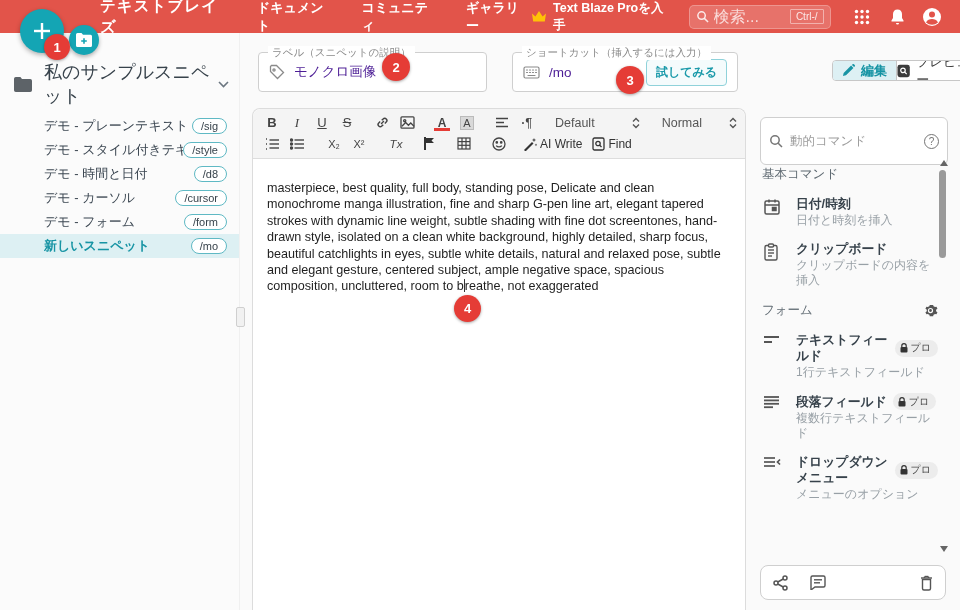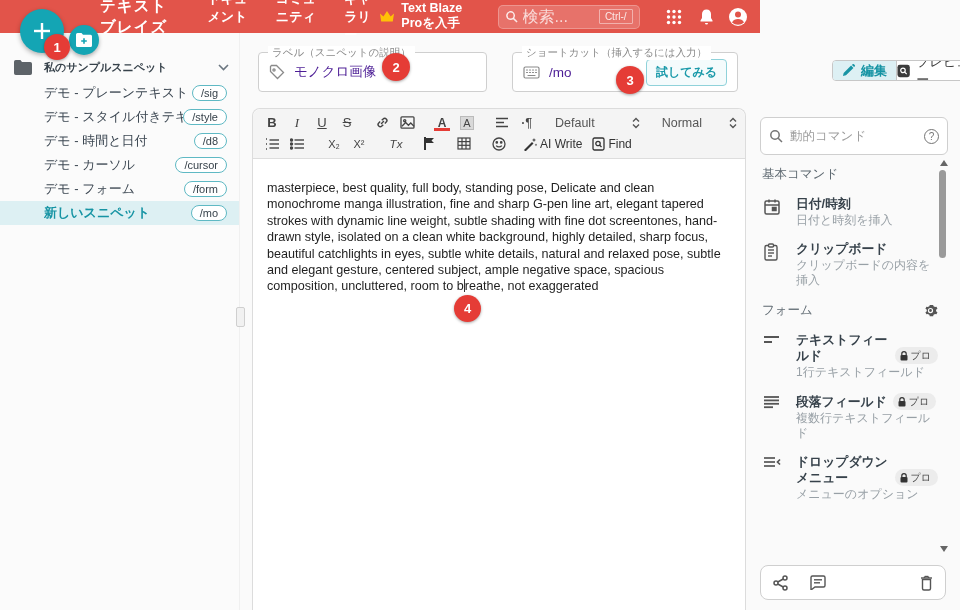--- a/index.html
+++ b/index.html
@@ -1,45 +1,45 @@
 <!DOCTYPE html>
 <html><head>
 <meta charset="utf-8">
 <style>
   * { margin:0; padding:0; box-sizing:border-box; }
   html,body { width:960px; height:610px; }
   body { font-family:"Liberation Sans","DejaVu Sans",sans-serif; background:#fafafa; overflow:hidden; }
   #app { position:relative; width:960px; height:610px; background:#fafafa; }
 
   
-  .header { position:absolute; left:0; top:0; width:760px; height:33px; background:#e2544a; display:flex; align-items:center; z-index:4; }
+  .header { position:absolute; left:0; top:0; width:960px; height:33px; background:#e2544a; display:flex; align-items:center; z-index:4; }
   .app-title { color:#fff; font-weight:bold; font-size:15.5px; margin-left:100px; letter-spacing:1px; }
   .nav { display:flex; gap:26px; margin-left:24px; }
   .nav-item { color:#fff; font-size:13px; font-weight:bold; cursor:pointer; }
-  .header-right { display:flex; align-items:center; margin-left:auto; margin-right:10px; gap:9px; }
+  .header-right { display:flex; align-items:center; margin-left:auto; margin-right:10px; gap:0; }
   .pro-link { display:flex; align-items:center; gap:6px; color:#fff; font-weight:bold; font-size:12.5px; margin-right:16px; cursor:pointer; }
   .hsearch { display:flex; align-items:center; width:142px; height:24px; background:rgba(255,255,255,.18); border:1px solid rgba(255,255,255,.25); border-radius:5px; padding:0 6px; margin-right:14px; }
   .hsearch input { flex:1; min-width:0; border:0; outline:0; background:transparent; color:#fff; font-size:16px; font-family:inherit; }
   .hsearch input::placeholder { color:rgba(255,255,255,.75); }
   .kbd-badge { font-size:10px; color:rgba(255,255,255,.85); border:1px solid rgba(255,255,255,.45); border-radius:1px; padding:1px 5px; white-space:nowrap; }
   .hicon { width:36px; height:33px; display:flex; align-items:center; justify-content:center; color:#fff; cursor:pointer; }
 
   
   .fab-plus { position:absolute; left:20px; top:9px; width:44px; height:44px; border-radius:50%; background:#14a5b4; box-shadow:0 2px 5px rgba(0,0,0,.3); display:flex; align-items:center; justify-content:center; z-index:6; cursor:pointer; }
   .fab-folder { position:absolute; left:69px; top:25px; width:30px; height:30px; border-radius:50%; background:#14a5b4; box-shadow:0 2px 4px rgba(0,0,0,.3); display:flex; align-items:center; justify-content:center; z-index:5; cursor:pointer; }
   .num-badge { position:absolute; width:26px; height:26px; border-radius:50%; background:#e53c36; color:#fff; font-size:13px; font-weight:bold; display:flex; align-items:center; justify-content:center; box-shadow:0 1px 3px rgba(0,0,0,.35); z-index:7; }
   .badge-1 { left:44px; top:34px; }
   .badge-2 { left:382px; top:53px; width:28px; height:28px; }
   .badge-3 { left:616px; top:66px; width:28px; height:28px; }
   .badge-4 { left:454px; top:295px; width:27px; height:27px; }
 
   
   .sidebar { position:absolute; left:0; top:33px; width:240px; bottom:0; background:#fbfbfb; border-right:1px solid #f0f0f0; }
   .folder-row { display:flex; align-items:center; margin:27px 10px 6px 14px; cursor:pointer; }
-  .folder-row .flabel { font-size:11px; font-weight:bold; color:#37424b; margin-left:12px; flex:1; }
+  .folder-row .flabel { font-size:18px; font-weight:normal; color:#37424b; margin-left:12px; flex:1; }
   .side-item { display:flex; align-items:center; height:24px; padding-left:44px; padding-right:12px; cursor:pointer; }
   .side-item .slabel { font-size:13px; color:#3c4752; flex:1; white-space:nowrap; overflow:hidden; }
   .pill { font-size:11px; color:#37424b; border:1.4px solid #5fb9c4; border-radius:10px; padding:1px 8px; background:#fff; white-space:nowrap; }
   .side-item.selected { background:#ddf0f3; }
   .side-item.selected .slabel { color:#1794a4; font-weight:bold; }
   .divider-handle { position:absolute; left:236px; top:307px; width:9px; height:20px; background:#f1f1f1; border:1px solid #cfcfcf; border-radius:2px; z-index:3; cursor:col-resize; }
 
   
   .field { position:absolute; top:52px; height:40px; background:#fff; border:1px solid #cfcfcf; border-radius:4px; display:flex; align-items:center; padding:0 10px; }
   .field .legend { position:absolute; top:-7px; left:9px; background:#fff; padding:0 4px; font-size:10.5px; color:#8a8a8a; white-space:nowrap; }
@@ -66,31 +66,31 @@
   .tb-select .sel-label { margin-right:4px; }
   .tb-text-btn { display:flex; align-items:center; gap:3px; color:#333; font-size:12px; cursor:pointer; margin-right:10px; }
   .editor-body { position:relative; padding:21px 16px 0 14px; font-size:12.6px; line-height:16.4px; color:#1f1f1f; }
   .caret { display:inline-block; width:1px; height:13px; background:#333; vertical-align:-2px; }
 
   
   .toggle-group { position:absolute; left:832px; top:60px; width:148px; height:21px; display:flex; border:1px solid #c7c7c7; border-radius:4px; overflow:hidden; background:#fff; }
   .toggle-btn { display:flex; align-items:center; justify-content:center; gap:6px; font-size:13px; cursor:pointer; flex:1; }
   .toggle-edit { background:#ddf0f4; color:#1794a4; font-weight:bold; border-right:1px solid #c7c7c7; flex:0 0 64px; }
   .toggle-preview { color:#3c3c3c; }
-  .panel-search { position:absolute; left:760px; top:117px; width:188px; height:38px; background:#fff; border:1px solid #cfcfcf; border-radius:6px; display:flex; align-items:center; padding:0 8px; }
+  .panel-search { position:absolute; left:760px; top:117px; width:188px; height:48px; background:#fff; border:1px solid #cfcfcf; border-radius:6px; display:flex; align-items:center; padding:0 8px; }
   .panel-search input { flex:1; min-width:0; border:0; outline:0; font-size:12.5px; color:#444; font-family:inherit; margin-left:7px; }
   .panel-search input::placeholder { color:#9e9e9e; }
   .panel-list { position:absolute; left:760px; top:158px; width:178px; height:396px; overflow:hidden; }
   .sec-title { font-size:12.5px; color:#5f6a72; margin:8px 0 4px 2px; }
   .sec-head { display:flex; align-items:center; margin:14px 0 2px 2px; }
   .sec-head .sec-title { margin:0; flex:1; }
   .cmd-item { display:flex; margin:13px 0 0 0; cursor:pointer; }
   .cmd-ic { flex:0 0 36px; display:flex; justify-content:flex-start; padding-left:3px; padding-top:2px; color:#555; }
   .cmd-tx { flex:1; }
-  .cmd-title-row { display:flex; align-items:flex-end; gap:6px; }
+  .cmd-title-row { display:flex; align-items:center; gap:6px; }
   .cmd-title { font-size:12.8px; font-weight:bold; color:#37424b; line-height:16px; }
   .cmd-desc { font-size:12px; color:#98a0a6; line-height:15px; margin-top:1px; }
   .pro-badge { display:inline-flex; align-items:center; gap:3px; background:#ececec; border-radius:10px; padding:1.5px 7px 1.5px 5px; font-size:10px; color:#4a4a4a; white-space:nowrap; flex:0 0 auto; }
   .panel-scrollbar { position:absolute; left:938px; top:160px; width:10px; height:392px; }
   .sb-up { position:absolute; top:0; left:2px; width:0; height:0; border-left:4px solid transparent; border-right:4px solid transparent; border-bottom:6px solid #666; cursor:pointer; }
   .sb-down { position:absolute; bottom:0; left:2px; width:0; height:0; border-left:4px solid transparent; border-right:4px solid transparent; border-top:6px solid #666; cursor:pointer; }
   .sb-thumb { position:absolute; top:10px; left:1px; width:7px; height:88px; background:#9a9a9a; border-radius:4px; cursor:grab; }
   .panel-bottom { position:absolute; left:760px; top:565px; width:186px; height:35px; background:#fff; border:1px solid #cfcfcf; border-radius:8px; display:flex; align-items:center; padding:0 12px; gap:22px; }
   .panel-bottom .spacer { flex:1; }
   .pb-icon { color:#555; cursor:pointer; display:flex; align-items:center; }

